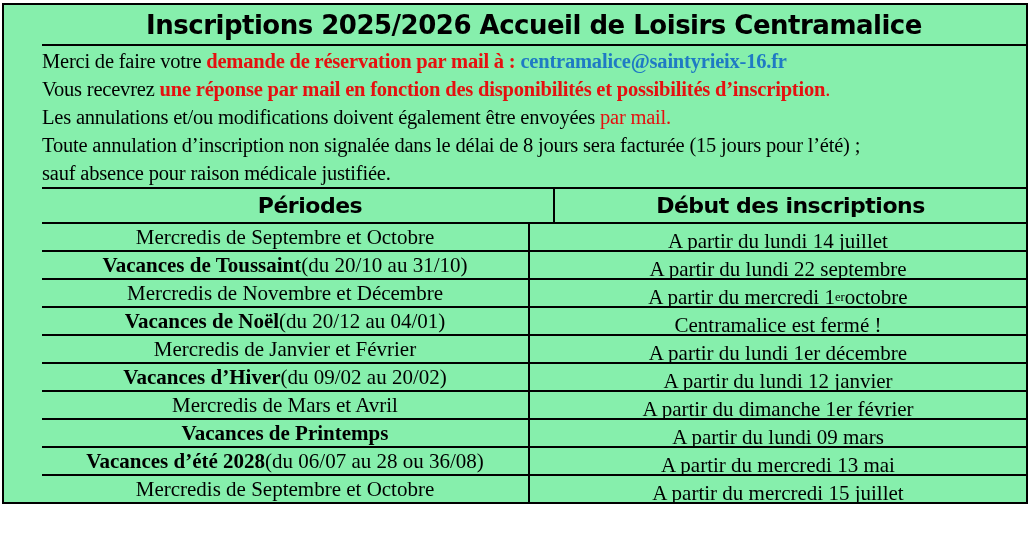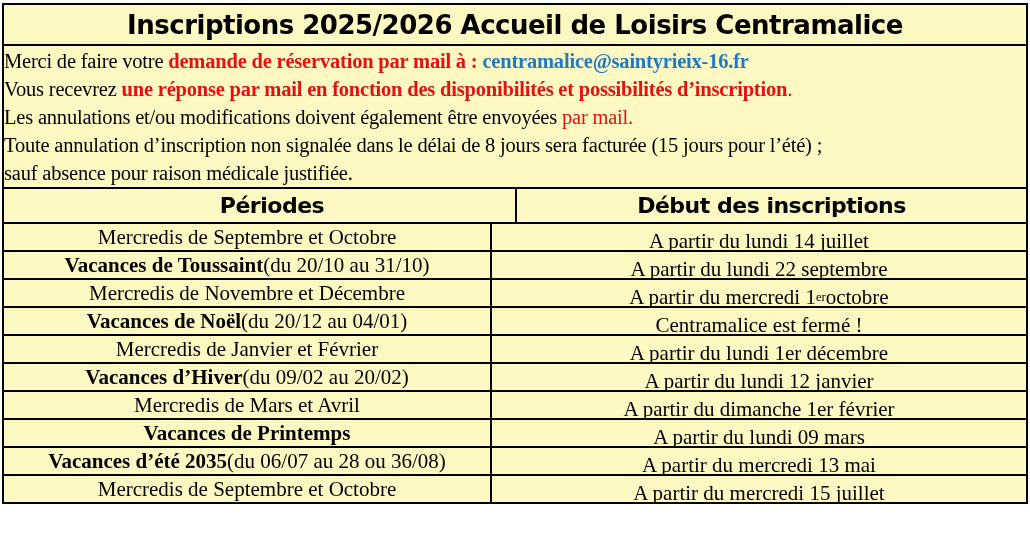--- a/index.html
+++ b/index.html
@@ -10,21 +10,22 @@
     color: #000;
     position: relative;
     overflow: hidden;
   }
   .doc {
     position: absolute;
     left: 2px; top: 3px;
     width: 1026px;
     border: 2px solid var(--border, #000);
     box-sizing: border-box;
-    background: #fef9c3;
+    background: #86efac;
+    padding-left: 38px;
   }
   
   .title-row {
     height: 41px;
     box-sizing: border-box;
     border-bottom: 2px solid var(--border, #000);
     display: flex; align-items: center; justify-content: center;
   }
   .title-text {
     font-family: "DejaVu Sans", sans-serif;
@@ -176,21 +177,21 @@
       <div class="trow">
         <div class="tcell left">
           <span class="seg-bold">Vacances de Printemps</span>
         </div>
         <div class="tcell right">
           <span class="seg-plain">A partir du lundi 09 mars</span>
         </div>
       </div>
       <div class="trow">
         <div class="tcell left">
-          <span class="seg-bold">Vacances d’été 2035</span>
+          <span class="seg-bold">Vacances d’été 2028</span>
           <span class="seg-plain"> (du 06/07 au 28 ou 36/08)</span>
         </div>
         <div class="tcell right">
           <span class="seg-plain">A partir du mercredi 13 mai</span>
         </div>
       </div>
       <div class="trow">
         <div class="tcell left">
           <span class="seg-plain">Mercredis de Septembre et Octobre</span>
         </div>

